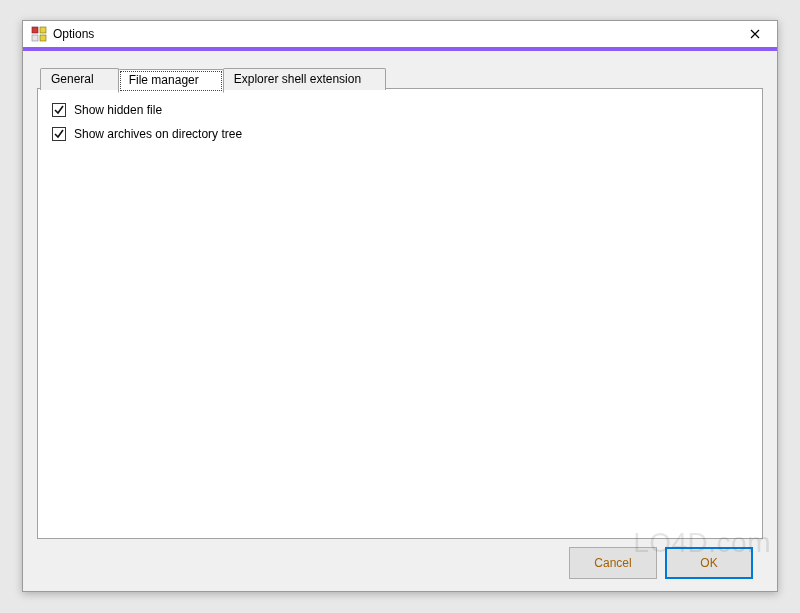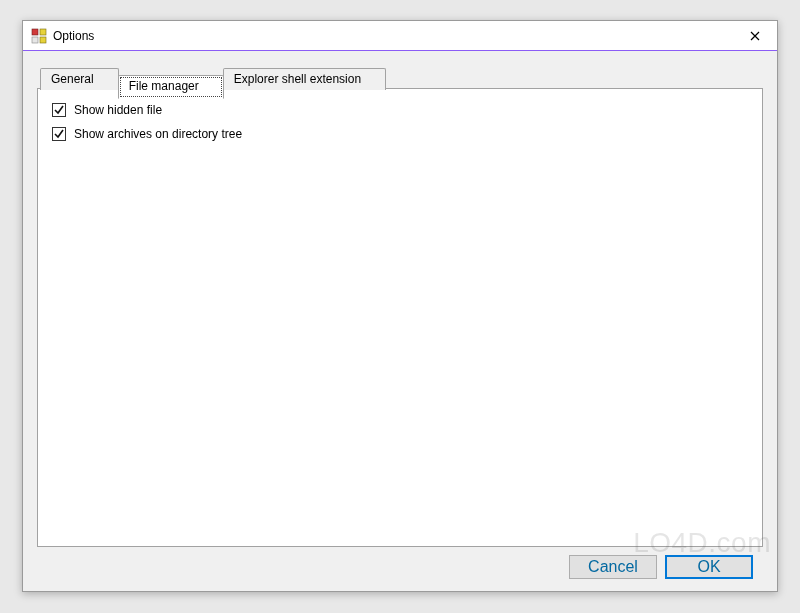--- a/index.html
+++ b/index.html
@@ -29,21 +29,21 @@
       border: 1px solid #9a9a9a;
       box-shadow: 0 2px 8px rgba(0,0,0,0.25);
       display: flex;
       flex-direction: column;
     }
     .titlebar {
       height: 30px;
       display: flex;
       align-items: center;
       padding: 0 0 0 8px;
-      border-bottom: 1px solid #8b5cf6;
+      border-bottom: 4px solid #8b5cf6;
       background: #ffffff;
     }
     .app-icon {
       width: 16px;
       height: 16px;
       margin-right: 6px;
       flex: 0 0 auto;
     }
     .titlebar-title {
       font-size: 12px;
@@ -91,21 +91,21 @@
       cursor: pointer;
       position: relative;
       top: 1px;
     }
     .tab.active {
       background: #ffffff;
       border-bottom: 1px solid #ffffff;
       outline: 1px dotted #444;
       outline-offset: -3px;
       z-index: 3;
-      top: 10px;
+      top: 4px;
       padding-bottom: 5px;
     }
     .tabpanel {
       flex: 1 1 auto;
       background: #ffffff;
       border: 1px solid #a2a2a2;
       margin-top: -1px;
       padding: 14px;
     }
     .opt-row {
@@ -136,25 +136,25 @@
     }
     .button-row {
       display: flex;
       justify-content: flex-end;
       gap: 8px;
       margin-top: 8px;
       padding-right: 10px;
     }
     .btn {
       min-width: 88px;
-      height: 24px;
+      height: 32px;
       background: #e1e1e1;
       border: 1px solid #adadad;
-      font-size: 16px;
-      color: #0369a1;
+      font-size: 12px;
+      color: #a16207;
       cursor: pointer;
       display: inline-flex;
       align-items: center;
       justify-content: center;
     }
     .btn.default {
       border: 2px solid #0078d7;
     }
     .watermark {
       position: absolute;

